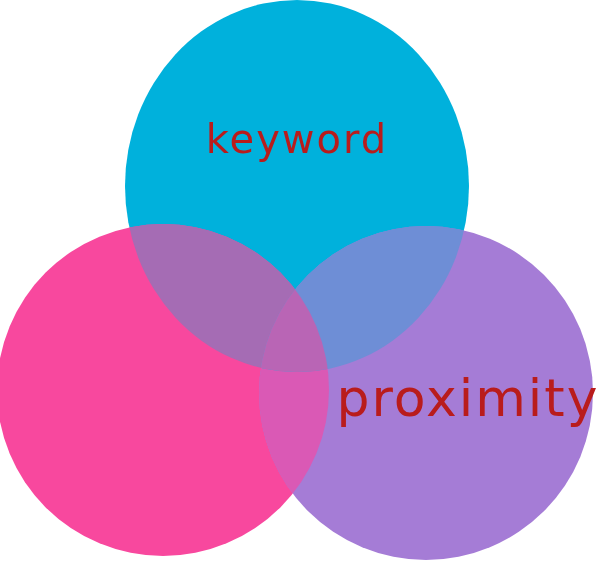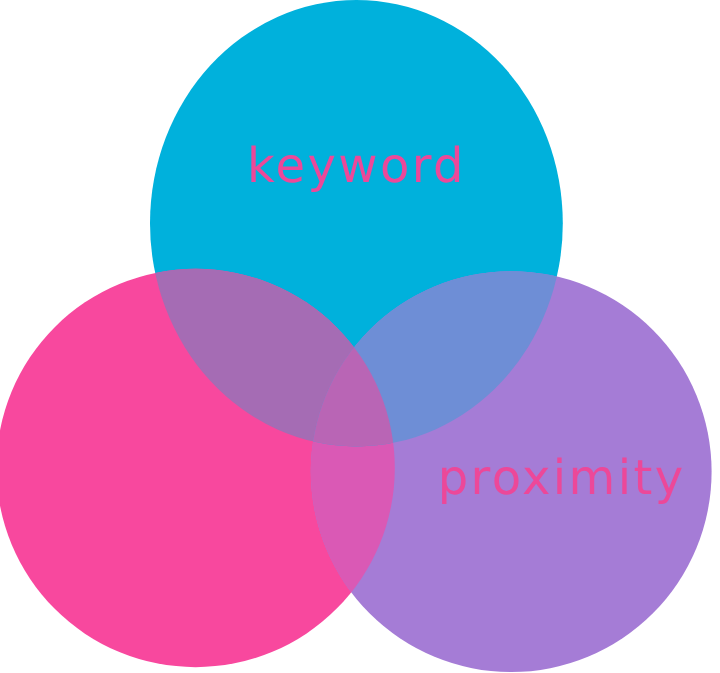--- a/index.html
+++ b/index.html
@@ -17,31 +17,31 @@
   }
   .stage svg {
     position: absolute;
     left: 0;
     top: 0;
     display: block;
   }
   .venn-label {
     position: absolute;
     transform: translate(-50%, -50%);
-    color: #ec4899;
+    color: #b91c1c;
     font-weight: 500;
     letter-spacing: 2px;
     text-align: left;
     white-space: pre-line;
     line-height: 1.45;
     user-select: none;
   }
   .label-keyword   { left: 297px; top: 139px; font-size: 40px; }
   .label-opening   { left: 136px; top: 399px; font-size: 38px; }
-  .label-proximity { left: 468px; top: 399px; font-size: 40px; }
+  .label-proximity { left: 468px; top: 399px; font-size: 52px; }
 </style>
 </head>
 <body>
 
 <div class="stage">
 
   <svg width="600" height="561" viewBox="0 0 600 561">
     <defs>
       <clipPath id="clip-keyword">
         <ellipse cx="297" cy="186" rx="172" ry="186"></ellipse>

